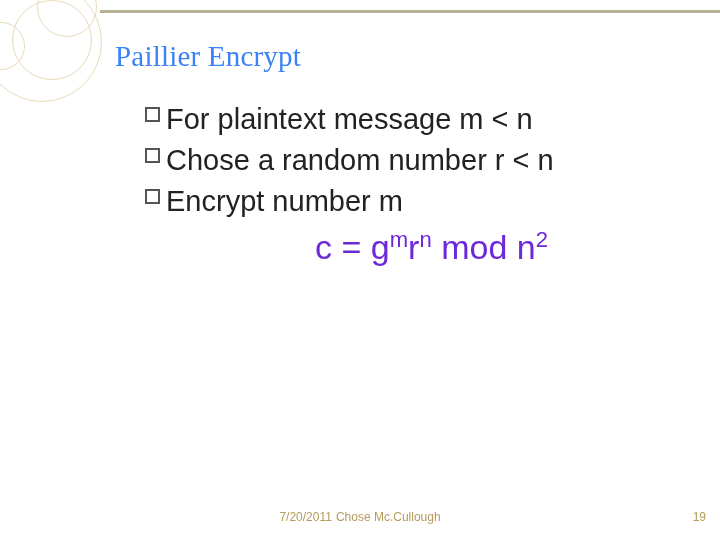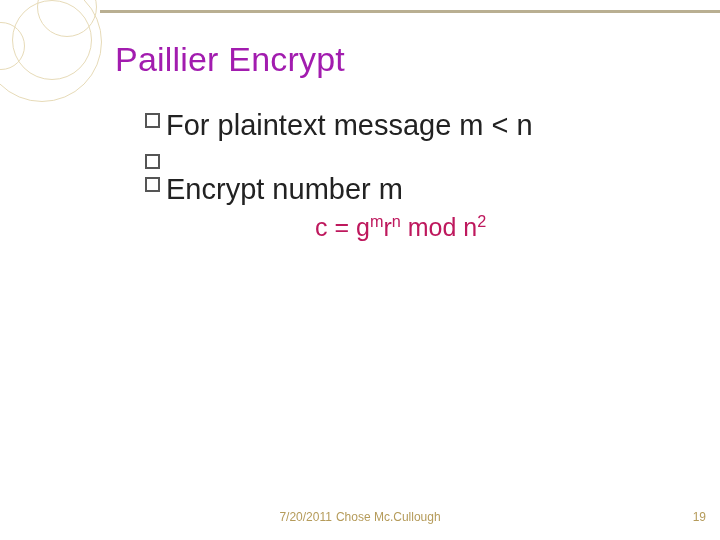--- a/index.html
+++ b/index.html
@@ -39,26 +39,27 @@
     background: #8a7a4a;
     opacity: 0.6;
   }
 
   .slide {
     position: absolute;
     inset: 0;
     padding: 28px 40px 30px 115px;
   }
   .title {
-    font-size: 34px;
-    color: #a21caf;
+    font-size: 29px;
+    color: #3b82f6;
     font-weight: 400;
     margin-top: 12px;
     margin-bottom: 26px;
     letter-spacing: 0.2px;
+    font-family: Liberation Serif, serif;
   }
   .body {
     padding-left: 30px;
   }
   .bullet-line {
     font-size: 29px;
     color: #222;
     line-height: 1.42;
     display: flex;
     align-items: flex-start;
@@ -66,22 +67,22 @@
   .bullet-box {
     display: inline-block;
     width: 15px;
     height: 15px;
     border: 2px solid #555;
     margin-right: 6px;
     margin-top: 8px;
     flex: 0 0 auto;
   }
   .formula {
-    font-size: 25px;
-    color: #be185d;
+    font-size: 34px;
+    color: #6d28d9;
     line-height: 1.42;
     padding-left: 170px;
   }
   sup { font-size: 0.65em; vertical-align: super; line-height: 0; }
 
   .footer {
     position: absolute;
     bottom: 16px;
     left: 0;
     right: 0;
@@ -113,20 +114,21 @@
 <div class="slide">
   <h1 class="title">Paillier Encrypt</h1>
 
   <div class="body">
     <div class="bullet-line">
       <span class="bullet-box"></span>
       <span>For plaintext message m &lt; n</span>
     </div>
     <div class="bullet-line">
       <span class="bullet-box"></span>
+      <span>Chose a random number r &lt; n</span>
     </div>
     <div class="bullet-line">
       <span class="bullet-box"></span>
       <span>Encrypt number m</span>
     </div>
     <div class="formula">c = g<sup>m</sup>r<sup>n</sup> mod n<sup>2</sup></div>
   </div>
 </div>
 
 <div class="footer">

